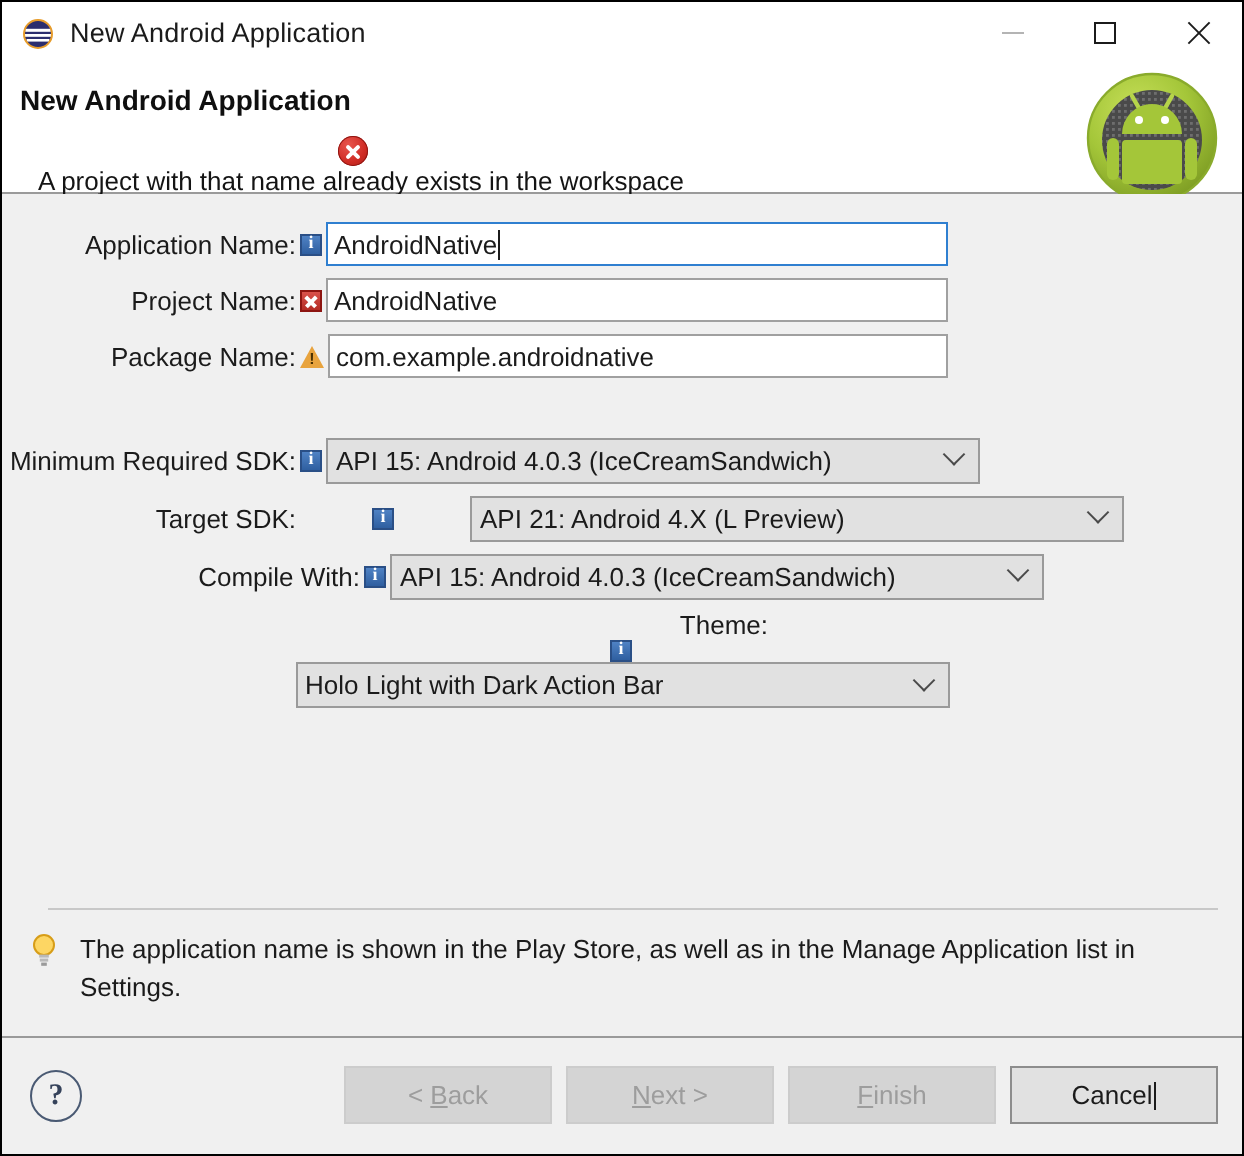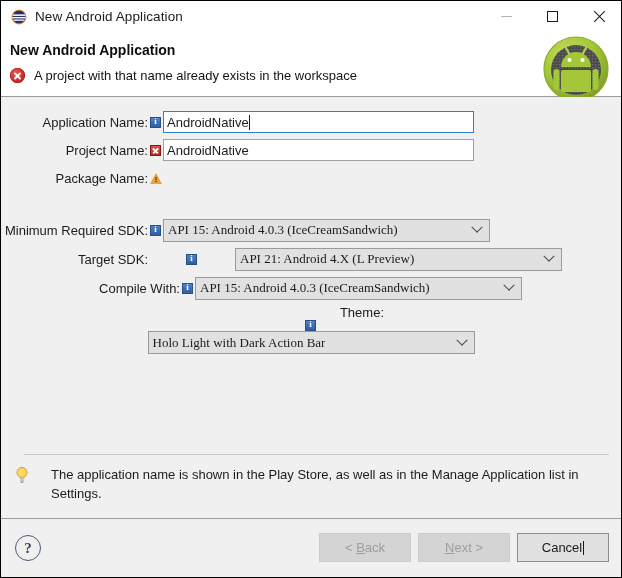--- a/index.html
+++ b/index.html
@@ -110,20 +110,21 @@
     font-size: 14px;
     font-weight: bold;
     color: #0f0f0f;
   }
   #header-msg-row {
     position: absolute;
     left: 9px;
     top: 36px;
     display: flex;
     align-items: center;
+    flex-direction: column;
   }
   #header-msg-text {
     font-size: 13px;
     color: #141414;
     margin-left: 9px;
   }
 
   
   .err-icon {
     width: 15px;
@@ -281,21 +282,21 @@
     background: #e1e1e1;
     border: 1px solid #9a9a9a;
     font-size: 13px;
     color: #1b1b1b;
     width: 327px;
     display: flex;
     align-items: center;
     justify-content: space-between;
     padding: 0 0 0 4px;
   }
-  .combo-text { white-space: nowrap; overflow: hidden; font-family: Liberation Serif, serif; }
+  .combo-text { white-space: nowrap; overflow: hidden; }
   .combo-arrow {
     width: 24px;
     height: 21px;
     display: flex;
     align-items: center;
     justify-content: center;
     flex: 0 0 24px;
   }
   .chev {
     display: block;
@@ -331,21 +332,21 @@
     align-items: flex-start;
   }
   #bulb {
     width: 14px;
     height: 18px;
     flex: 0 0 14px;
     position: relative;
     margin-top: 1px;
   }
   #note-text {
-    margin-left: 22px;
+    margin-left: 11px;
     font-size: 13px;
     color: #1b1b1b;
     line-height: 19px;
   }
 
   
   #buttonbar {
     flex: 0 0 58px;
     height: 58px;
     background: #f0f0f0;
@@ -371,21 +372,21 @@
     font-family: "Liberation Serif", serif;
   }
   #btn-group {
     position: absolute;
     right: 12px;
     top: 14px;
     display: flex;
     gap: 7px;
   }
   .btn {
-    width: 92px;
+    width: 104px;
     height: 29px;
     box-sizing: border-box;
     font-size: 13px;
     display: flex;
     align-items: center;
     justify-content: center;
     background: #d4d4d4;
     border: 1px solid #cccccc;
     color: #9d9d9d;
     white-space: nowrap;
@@ -489,20 +490,23 @@
       <span class="field-label">Project Name:</span>
       <span class="badge error"></span>
       <span class="text-input">
           <span>AndroidNative</span>
         </span>
     </div>
 
     <div class="field-row" style="top:69px;">
       <span class="field-label">Package Name:</span>
       <span class="badge warn"></span>
+      <span class="text-input" style="width:310px;">
+          <span>com.example.androidnative</span>
+        </span>
     </div>
 
     <div class="field-row" style="top:121px;">
       <span class="field-label">Minimum Required SDK:</span>
       <span class="badge info"></span>
       <span class="combo">
         <span class="combo-text">API 15: Android 4.0.3 (IceCreamSandwich)</span>
         <span class="combo-arrow">
             <i class="chev"></i>
           </span>
@@ -562,20 +566,23 @@
   <div id="buttonbar">
     <div id="help-btn">?</div>
 
     <div id="btn-group">
       <div class="btn">
           <span><span>&lt; </span><span class="mn">B</span><span>ack</span></span>
         </div>
       <div class="btn">
           <span><span></span><span class="mn">N</span><span>ext &gt;</span></span>
         </div>
+      <div class="btn">
+          <span><span></span><span class="mn">F</span><span>inish</span></span>
+        </div>
       <div class="btn enabled">
           <span>Cancel</span>
           <span class="btn-caret"></span>
         </div>
     </div>
   </div>
 
 </div>
 
 </body></html>

